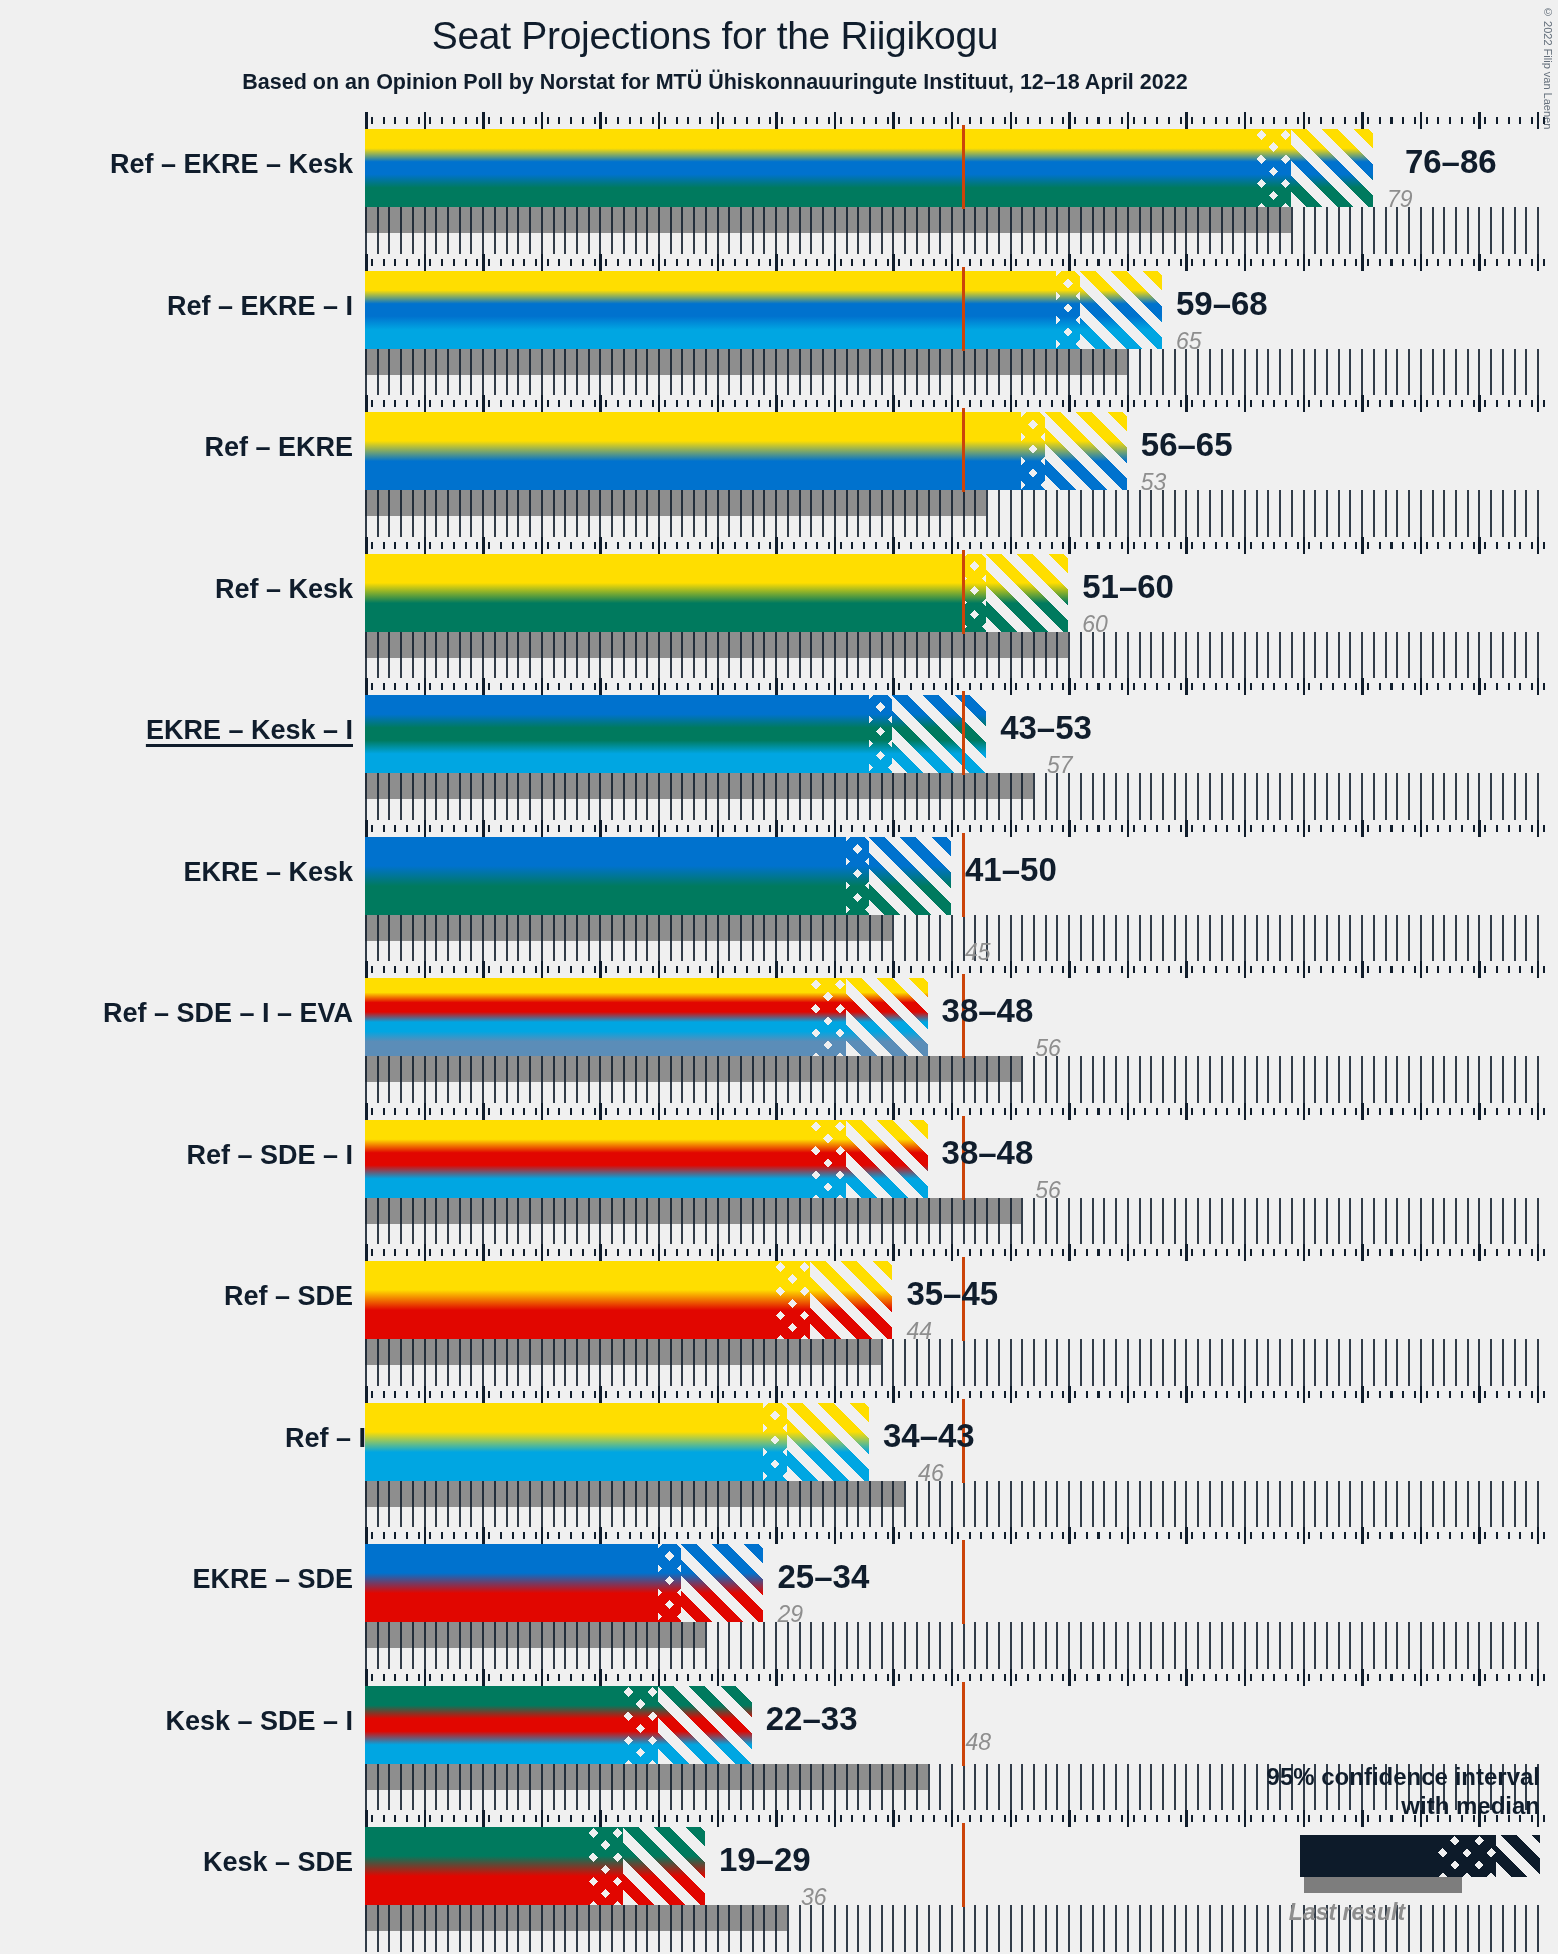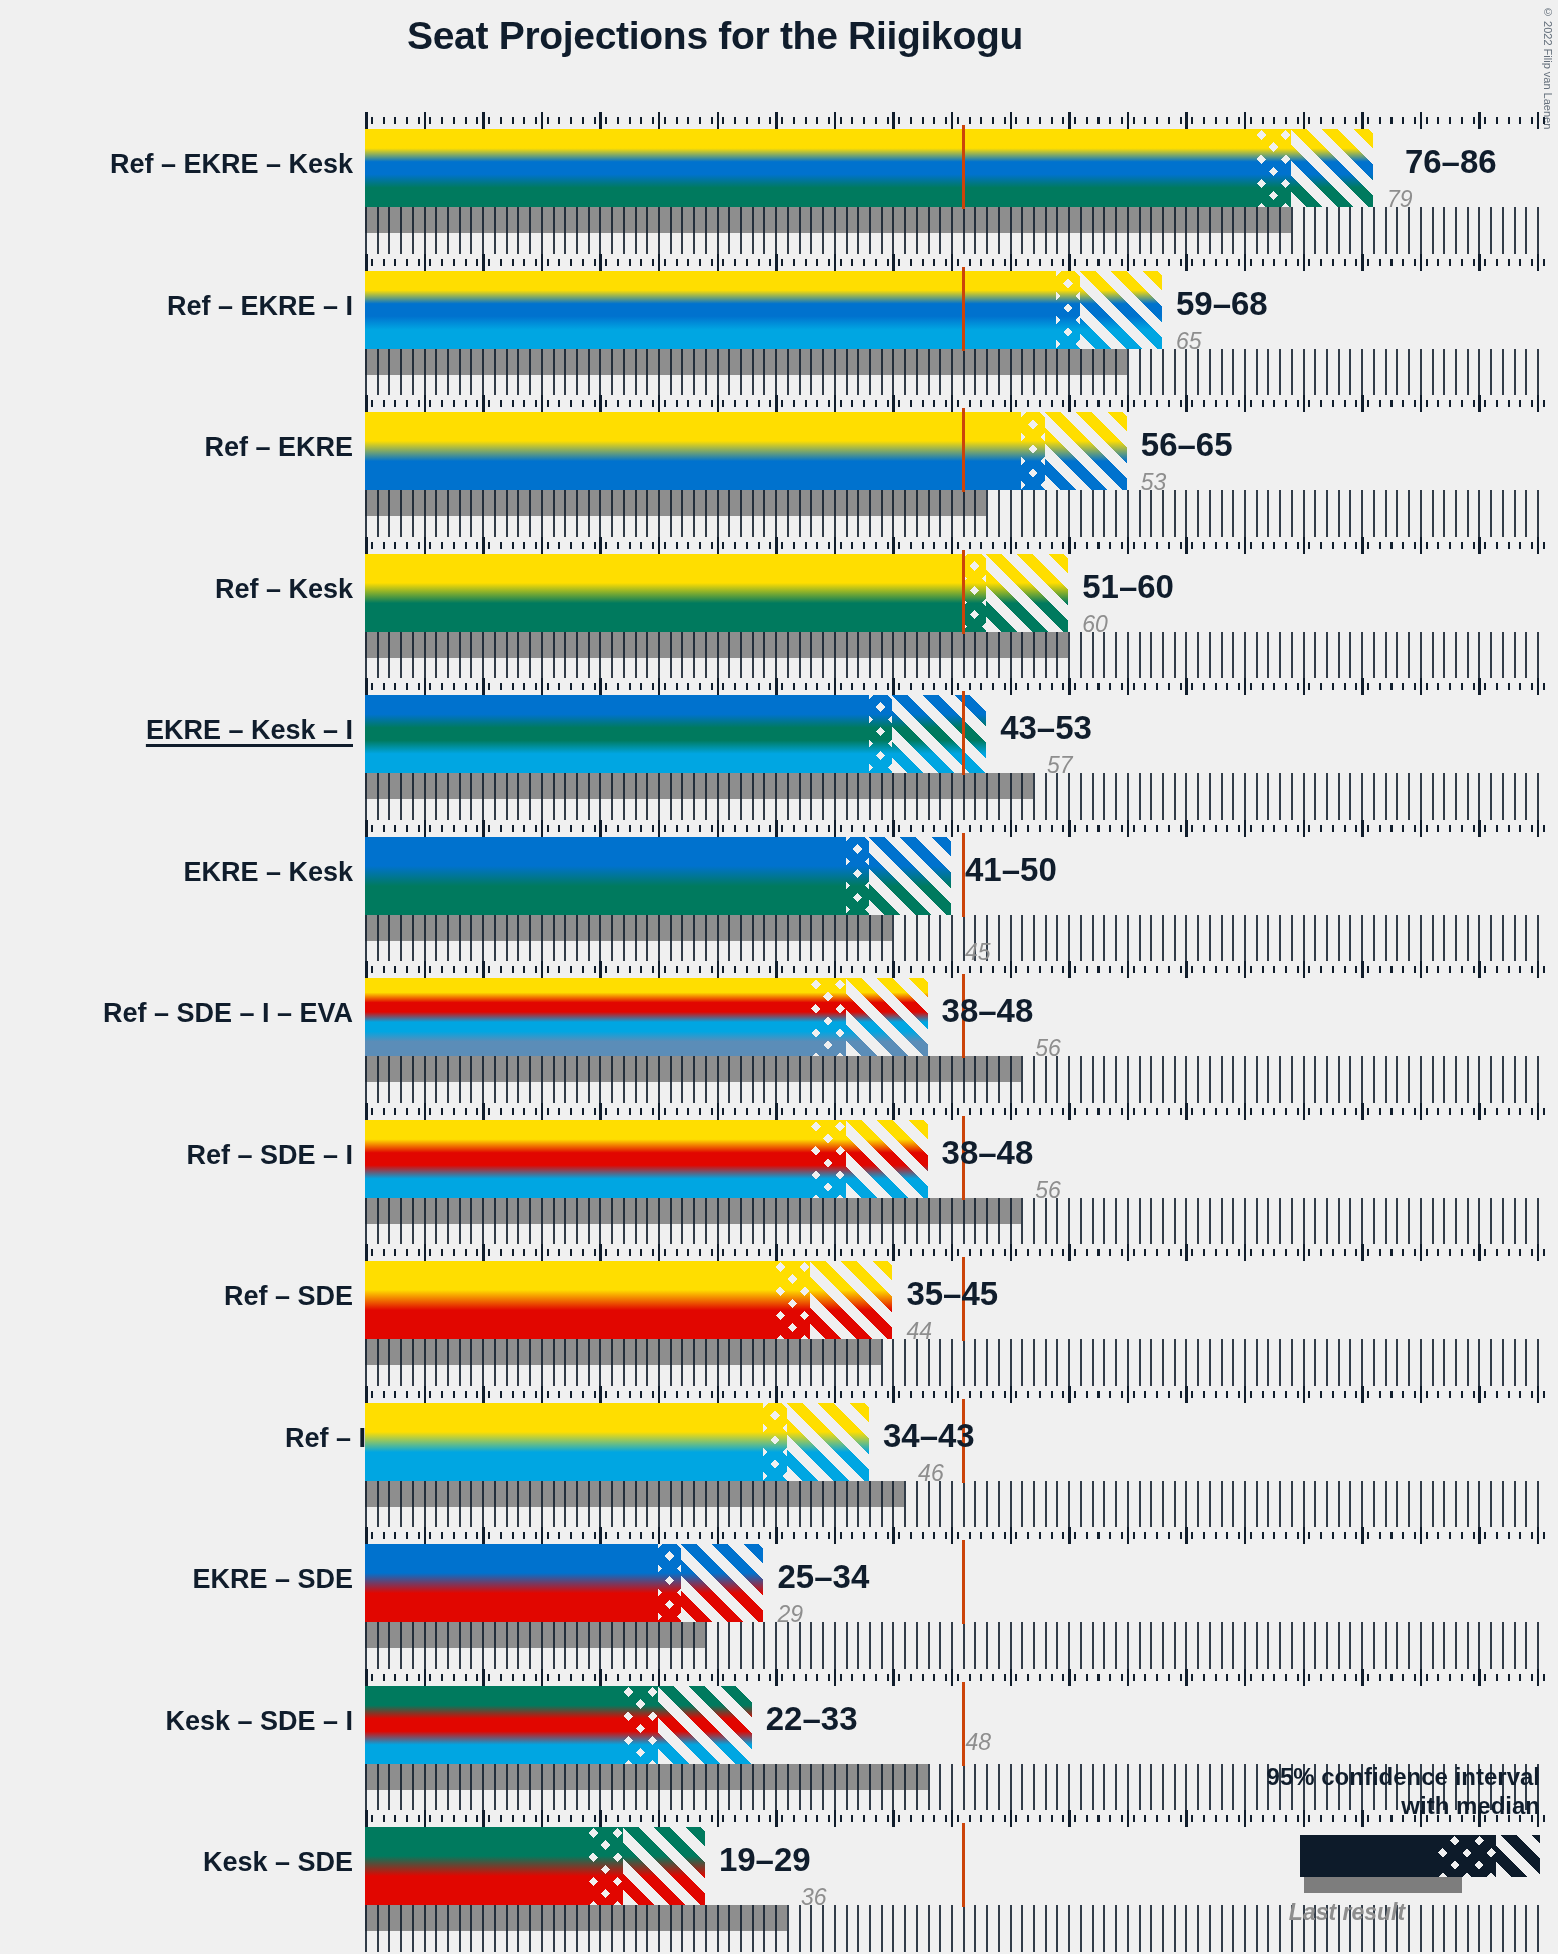--- a/index.html
+++ b/index.html
@@ -22,21 +22,21 @@
   }
 
   
   .chart-title {
     position: absolute;
     top: 14px;
     left: 0;
     width: 1430px;
     text-align: center;
     font-size: 39px;
-    font-weight: bold;
+    font-weight: normal;
     letter-spacing: -0.3px;
     color: #101d2c;
   }
   .chart-subtitle {
     position: absolute;
     top: 70px;
     left: 0;
     width: 1430px;
     text-align: center;
     font-size: 21.5px;
@@ -212,20 +212,21 @@
     text-align: center;
     padding-right: 56px;
   }
 </style>
 </head>
 <body>
 
 <div id="chart-root">
 
   <div class="chart-title">Seat Projections for the Riigikogu</div>
+  <div class="chart-subtitle">Based on an Opinion Poll by Norstat for MTÜ Ühiskonnauuringute Instituut, 12–18 April 2022</div>
   <div class="copyright">© 2022 Filip van Laenen</div>
 
   <div id="plot">
       <div class="row" style="top: 112px; height: 141.5px;">
         <div class="tickband" style="left: 365px; top: 0px; width: 1183.72px; background-image: repeating-linear-gradient(to right, rgb(16, 29, 44) 0px, rgb(16, 29, 44) 2.5px, transparent 2.5px, transparent 58.6px), repeating-linear-gradient(to right, transparent 0px, transparent 5.86px, rgb(16, 29, 44) 5.86px, rgb(16, 29, 44) 7.86px, transparent 7.86px, transparent 11.72px); background-size: 1183.72px 17px, 1183.72px 7px; background-position: 0px 0px, 0px 5px;"></div>
         <div class="lastresult" style="left: 365px; top: 95px; width: 925.88px;"></div>
         <div class="gridstrip" style="left: 365px; top: 95px; width: 1183.72px; height: 46.5px; background-image: repeating-linear-gradient(to right, rgb(16, 29, 44) 0px, rgb(16, 29, 44) 2px, transparent 2px, transparent 11.72px); opacity: 0.85;"></div>
         <div class="bar-seg " style="left: 365px; width: 890.72px; top: 17px; position: absolute;">
           <div class="seg-fill" style="width: 1007.92px; left: 0px; background: linear-gradient(rgb(255, 222, 0) 0%, rgb(255, 222, 0) 24.67%, rgb(0, 114, 206) 42%, rgb(0, 114, 206) 58%, rgb(0, 122, 94) 75.33%, rgb(0, 122, 94) 100%);"></div>
         </div>

